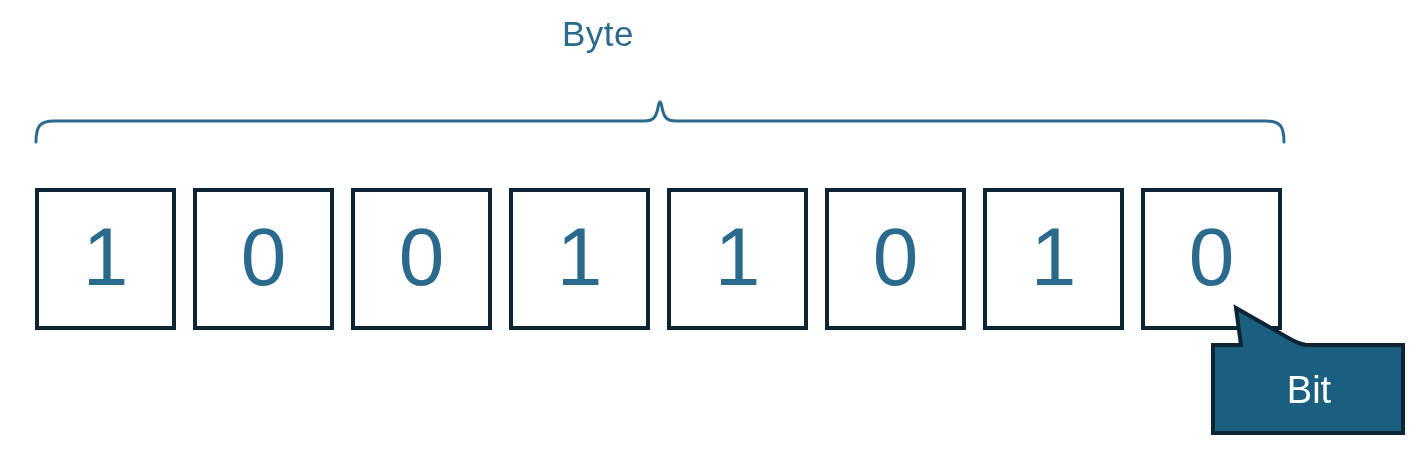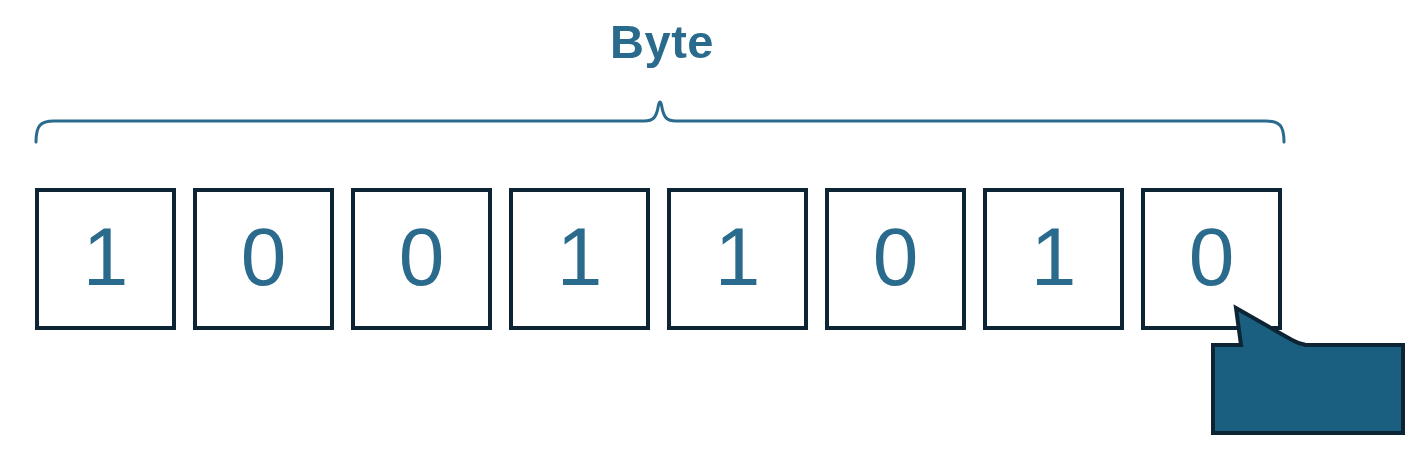--- a/index.html
+++ b/index.html
@@ -12,23 +12,22 @@
     width: 1423px;
     height: 464px;
     background: var(--background, #FFFFFF);
     overflow: hidden;
   }
   .byte-label {
     position: absolute;
     left: 562px;
     top: 14px;
     width: 200px;
-    text-align: center;
-    font-size: 47px;
-    font-weight: 700;
+    font-size: 35px;
+    font-weight: 400;
     color: var(--accentTeal, #2A6A8C);
     letter-spacing: 0.5px;
   }
   .overlay-svg {
     position: absolute;
     left: 0;
     top: 0;
     width: 1423px;
     height: 464px;
     pointer-events: none;
@@ -133,14 +132,15 @@
              L 1241 345
              L 1236 308
              L 1292 340
              Q 1298 343.5 1306 345
              L 1403 345
              L 1403 433
              L 1213 433
              Z"></path>
   </svg>
 
+  <div class="bit-callout-label">Bit</div>
 
 </div>
 
 </body></html>

